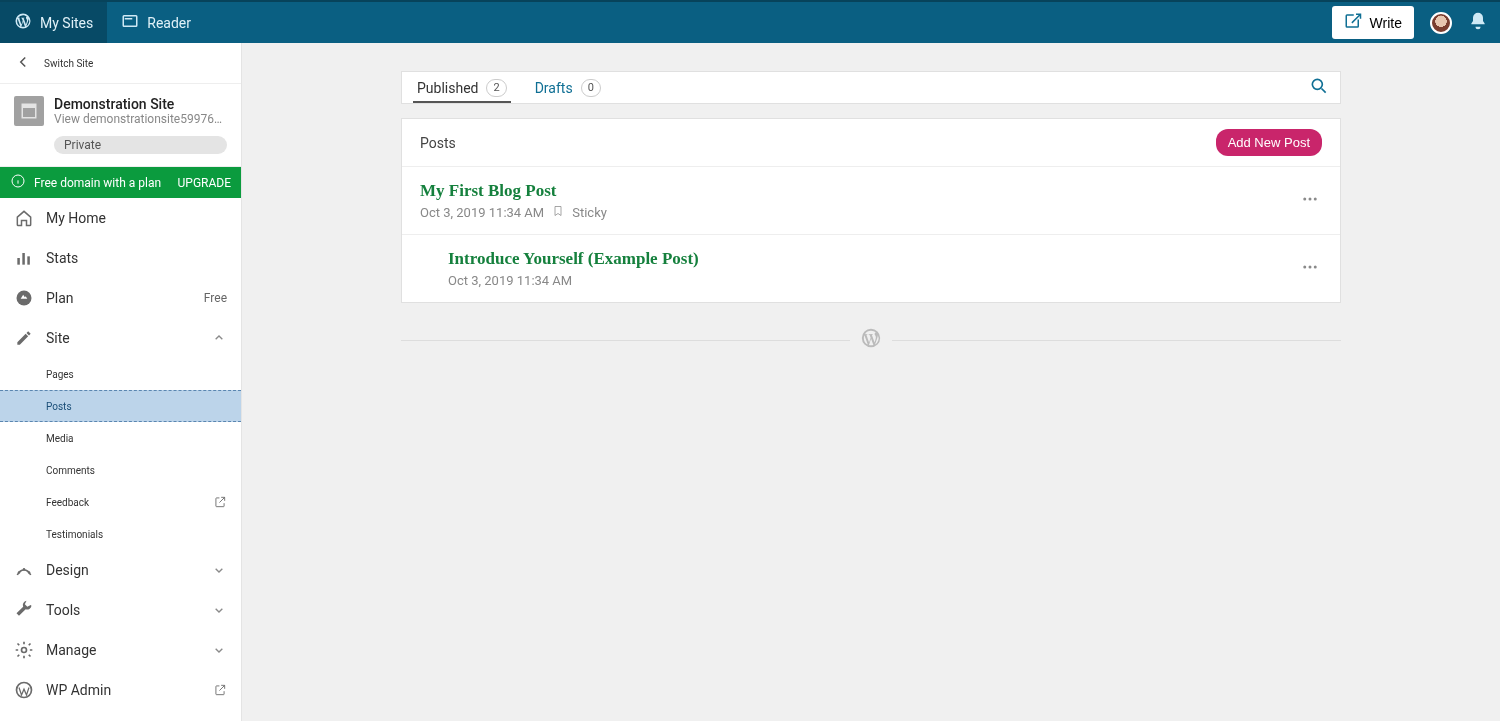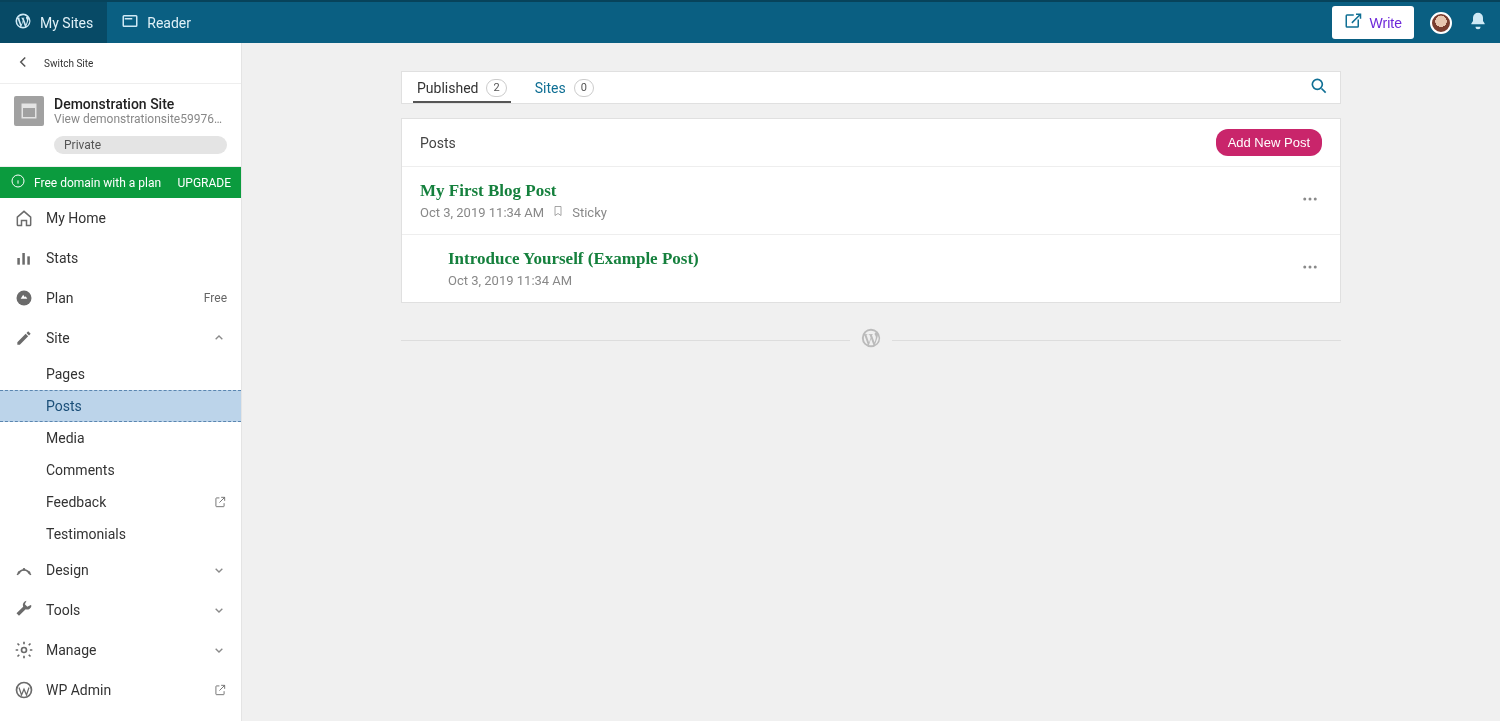--- a/index.html
+++ b/index.html
@@ -6,21 +6,21 @@
   html, body { height: 100%; font-family: -apple-system, BlinkMacSystemFont, "Segoe UI", Roboto, Helvetica, Arial, sans-serif; background: #fff; }
   body { display: flex; flex-direction: column; width: 1500px; height: 721px; overflow: hidden; }
 
   
   .masterbar { height: 43px; background: #0a5f82; color: #fff; display: flex; align-items: center; border-top: 2px solid #07435b; }
   .masterbar .left { display: flex; height: 100%; }
   .masterbar .item { display: flex; align-items: center; padding: 0 14px; font-size: 14px; cursor: pointer; color: #e0f1f8; }
   .masterbar .item.active { background: #074a66; }
   .masterbar .item svg { width: 18px; height: 18px; fill: #cfe9f5; margin-right: 8px; }
   .masterbar .right { margin-left: auto; display: flex; align-items: center; padding-right: 12px; gap: 16px; }
-  .write-btn { background: #fff; color: #6d28d9; border: none; border-radius: 3px; padding: 6px 12px; font-size: 14px; display: flex; align-items: center; gap: 8px; cursor: pointer; }
+  .write-btn { background: #fff; color: #000000; border: none; border-radius: 3px; padding: 6px 12px; font-size: 14px; display: flex; align-items: center; gap: 8px; cursor: pointer; }
   .write-btn svg { width: 18px; height: 18px; fill: #0f6f94; }
   .avatar { width: 22px; height: 22px; border-radius: 50%; background: radial-gradient(circle at 50% 40%, #e7c6b0 40%, #7a3d2f 41%); border:2px solid #fff; }
   .bell { width: 20px; height: 20px; fill: #cfe9f5; cursor: pointer; }
 
   
   .layout { flex: 1; display: flex; min-height: 0; }
   .sidebar { width: 242px; background: #fff; border-right: 1px solid #e4e4e4; display: flex; flex-direction: column; }
   .switch-site { display: flex; align-items: center; padding: 10px 14px; border-bottom: 1px solid #eee; cursor: pointer; }
   .switch-site svg { width: 18px; height: 18px; fill: #555; margin-right: 12px; }
   .switch-site span { font-size: 10px; color: #333; }
@@ -41,21 +41,21 @@
   .nav { display:flex; flex-direction:column; }
   .nav-item { display:flex; align-items:center; padding:0 14px; height:40px; font-size:14px; color:#333; cursor:pointer; }
   .nav-item .icon { width:20px; height:20px; margin-right:12px; display:flex; align-items:center; justify-content:center; }
   .nav-item .icon svg { width:20px; height:20px; fill:#6b6b6b; }
   .nav-item .chev { margin-left:auto; width:16px; height:16px; fill:#8a8a8a; }
   .nav-item .ext { margin-left:auto; width:14px; height:14px; fill:none; stroke:#666; stroke-width:1.5; }
   .nav-item .meta { margin-left:auto; font-size:12px; color:#666; }
   .nav-item.plan-wrap { position:relative; }
 
   .subnav { display:flex; flex-direction:column; }
-  .subnav .sub-item { display:flex; align-items:center; height:32px; padding-left:46px; padding-right:14px; font-size:14px; color:#333; cursor:pointer; }
+  .subnav .sub-item { display:flex; align-items:center; height:32px; padding-left:46px; padding-right:14px; font-size:10px; color:#333; cursor:pointer; }
   .subnav .sub-item.selected { background:#bcd4ea; color:#1a4e78; border-top:1px dashed #5a86b0; border-bottom:1px dashed #5a86b0; }
   .subnav .sub-item .ext { margin-left:auto; width:14px; height:14px; fill:none; stroke:#666; stroke-width:1.5; }
 
   
   .content { flex:1; background:#f0f0f0; padding:28px; overflow:auto; }
   .content-inner { max-width:940px; margin:0 auto; }
   .tabs-card { background:#fff; border:1px solid #e0e0e0; display:flex; align-items:center; padding:0 11px; height:33px; margin-bottom:14px; }
   .tab { padding:0 4px; height:100%; display:flex; align-items:center; gap:8px; font-size:14px; cursor:pointer; color:#555; }
   .tab.active { color:#333; box-shadow: inset 0 -2px 0 #555; }
   .tab:not(.active) .tab-label { color:#0f6f94; }
@@ -278,21 +278,21 @@
   </div>
 
   <div class="content">
     <div class="content-inner">
       <div class="tabs-card">
         <div class="tab active">
           <span class="tab-label">Published</span>
           <span class="count">2</span>
         </div>
         <div class="tab">
-          <span class="tab-label">Sites</span>
+          <span class="tab-label">Drafts</span>
           <span class="count">0</span>
         </div>
         <div class="search">
           <span><svg viewBox="0 0 24 24">
                 <circle cx="10" cy="10" r="6"></circle>
                 <line x1="15" y1="15" x2="20" y2="20"></line>
               </svg></span>
         </div>
       </div>
 

